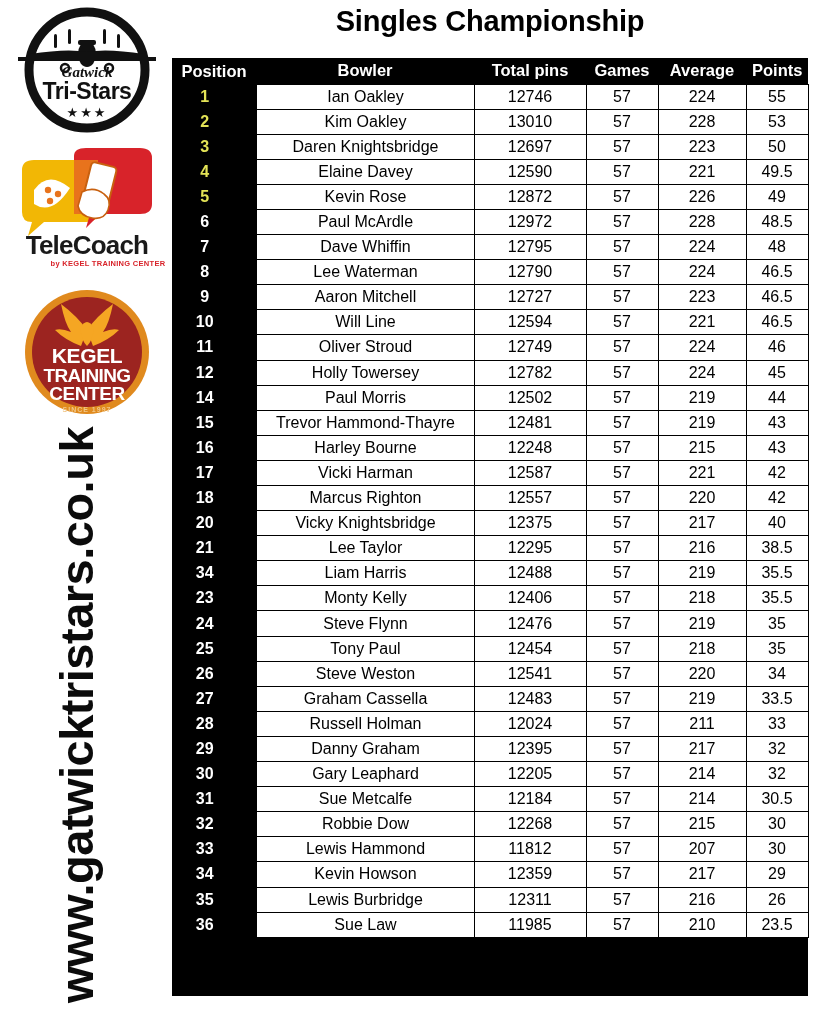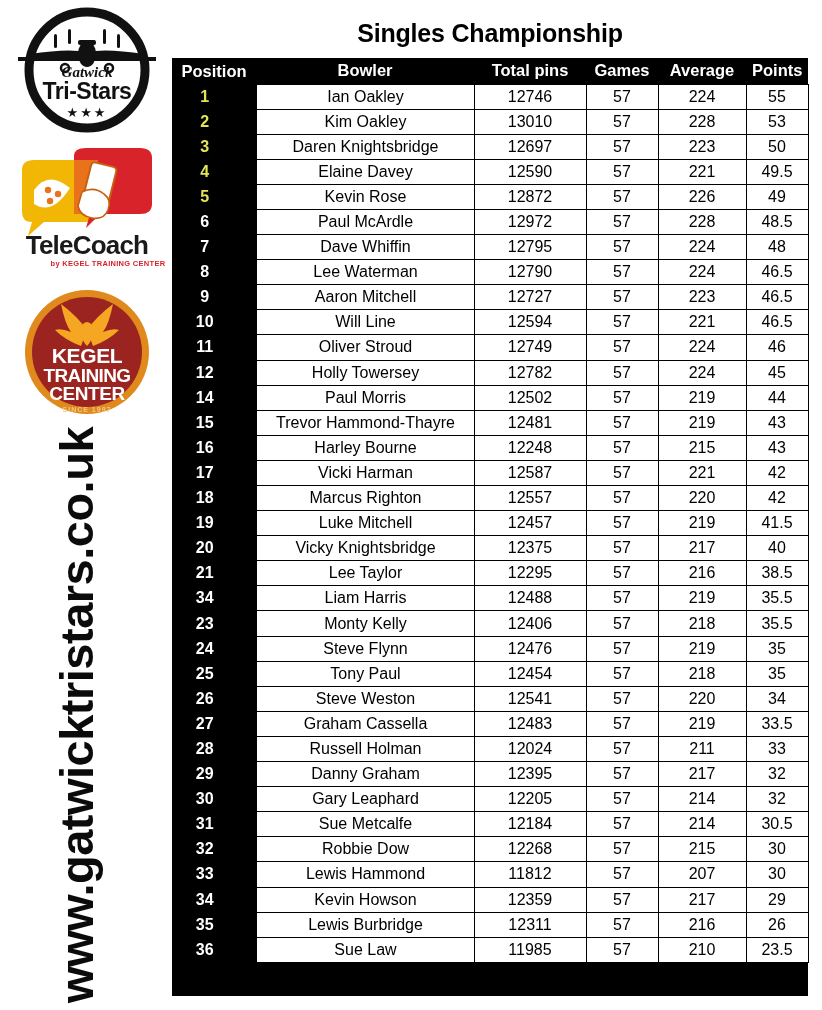--- a/index.html
+++ b/index.html
@@ -61,22 +61,22 @@
   #header {
     position: absolute;
     left: 172px;
     top: 0;
     width: 636px;
     height: 58px;
     text-align: center;
   }
   #page-title {
     margin: 0;
-    padding-top: 20px;
-    font-size: 25px;
+    padding-top: 6px;
+    font-size: 29px;
     font-weight: 700;
     letter-spacing: -0.2px;
     line-height: 1.1;
   }
   #page-subtitle {
     margin: 16px;
     padding-top: 3px;
     font-size: 17.5px;
     font-weight: 400;
     line-height: 1.1;
@@ -378,28 +378,20 @@
         </tr>
         <tr>
           <td class="cell-position">18</td>
           <td class="cell-bowler">Marcus Righton</td>
           <td class="cell-pins">12557</td>
           <td class="cell-games">57</td>
           <td class="cell-average">220</td>
           <td class="cell-points">42</td>
         </tr>
         <tr>
-          <td class="cell-position">19</td>
-          <td class="cell-bowler">Luke Mitchell</td>
-          <td class="cell-pins">12457</td>
-          <td class="cell-games">57</td>
-          <td class="cell-average">219</td>
-          <td class="cell-points">41.5</td>
-        </tr>
-        <tr>
           <td class="cell-position">20</td>
           <td class="cell-bowler">Vicky Knightsbridge</td>
           <td class="cell-pins">12375</td>
           <td class="cell-games">57</td>
           <td class="cell-average">217</td>
           <td class="cell-points">40</td>
         </tr>
         <tr>
           <td class="cell-position">21</td>
           <td class="cell-bowler">Lee Taylor</td>

